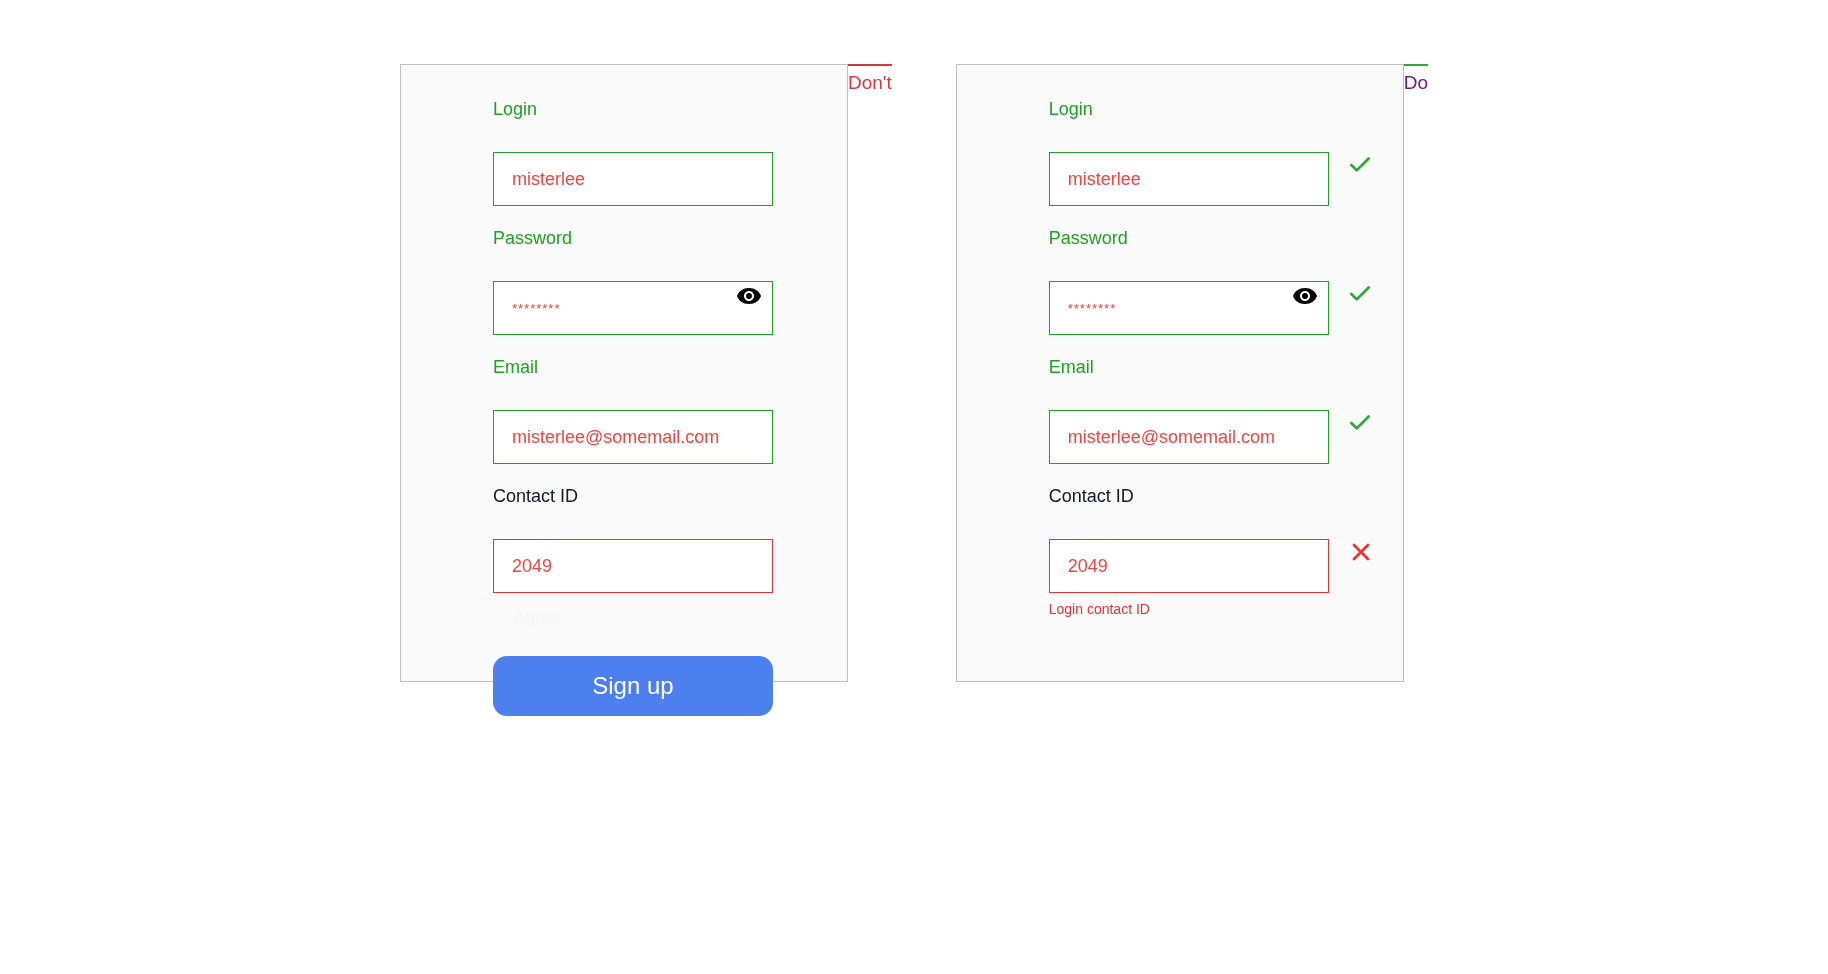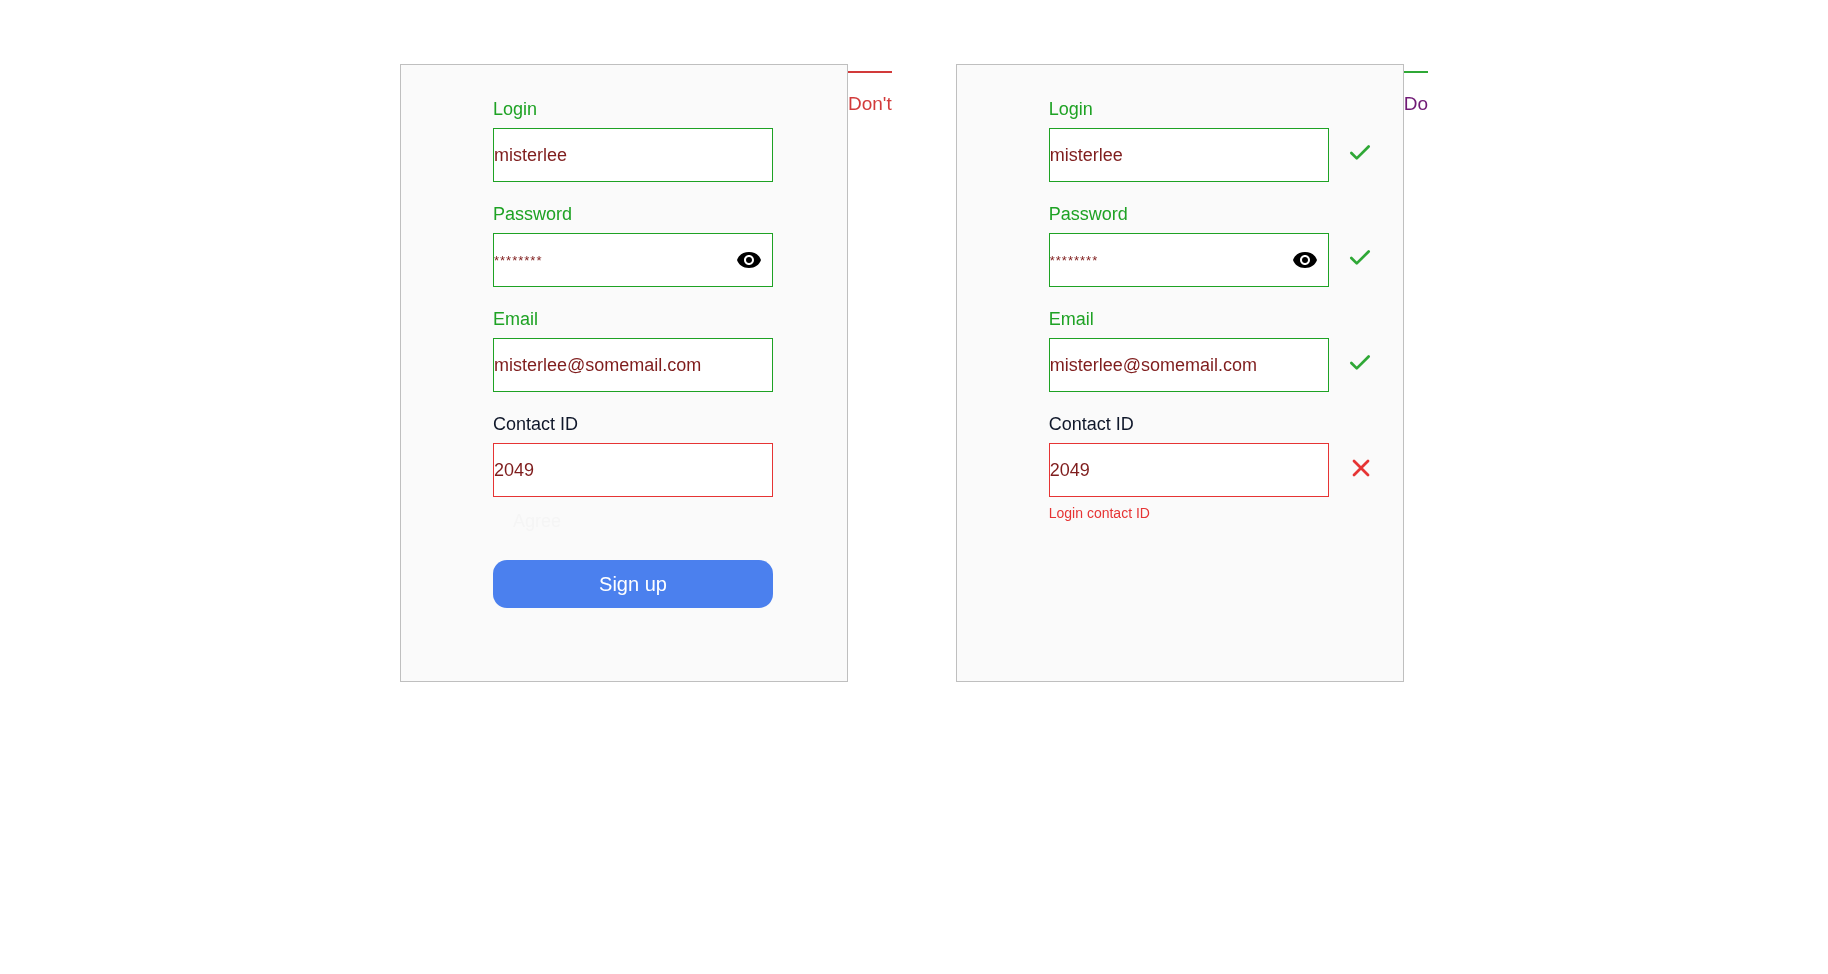--- a/index.html
+++ b/index.html
@@ -52,24 +52,25 @@
       color: #1ea224;
     }
     .field-label.error {
       color: #0f172a;
     }
     .text-input {
       width: 280px;
       height: 54px;
       border: 1px solid;
       background: #ffffff;
-      padding: 0 0;
+      padding: 0 18px;
       font-size: 18px;
-      color: #7f1d1d;
+      color: #ef4444;
       font-family: inherit;
+      margin-top: 24px;
     }
     .text-input.valid {
       border-color: #1ea224;
     }
     .text-input.error {
       border-color: #e63434;
     }
     
     .panel .text-input { width: 280px; }
 
@@ -91,34 +92,34 @@
       font-size: 18px;
       margin-left: 20px;
       margin-top: 4px;
       margin-bottom: 28px;
     }
     .spacer-do {
       height: 34px;
     }
     .primary-button {
       width: 280px;
-      height: 48px;
+      height: 60px;
       background: #4b80ee;
       border: none;
       border-radius: 14px;
       color: #ffffff;
-      font-size: 20px;
+      font-size: 24px;
       font-weight: 400;
       font-family: inherit;
       cursor: pointer;
     }
     .caption-bar {
-      margin-top: 7px;
+      margin-top: 0;
       border-top: 2px solid;
-      padding-top: 20px;
+      padding-top: 6px;
       font-size: 19px;
       font-weight: 400;
     }
     .caption-bar.dont {
       border-color: #d23a3a;
       color: #d23a3a;
     }
     .caption-bar.do {
       border-color: #2fa836;
       color: #701a75;

